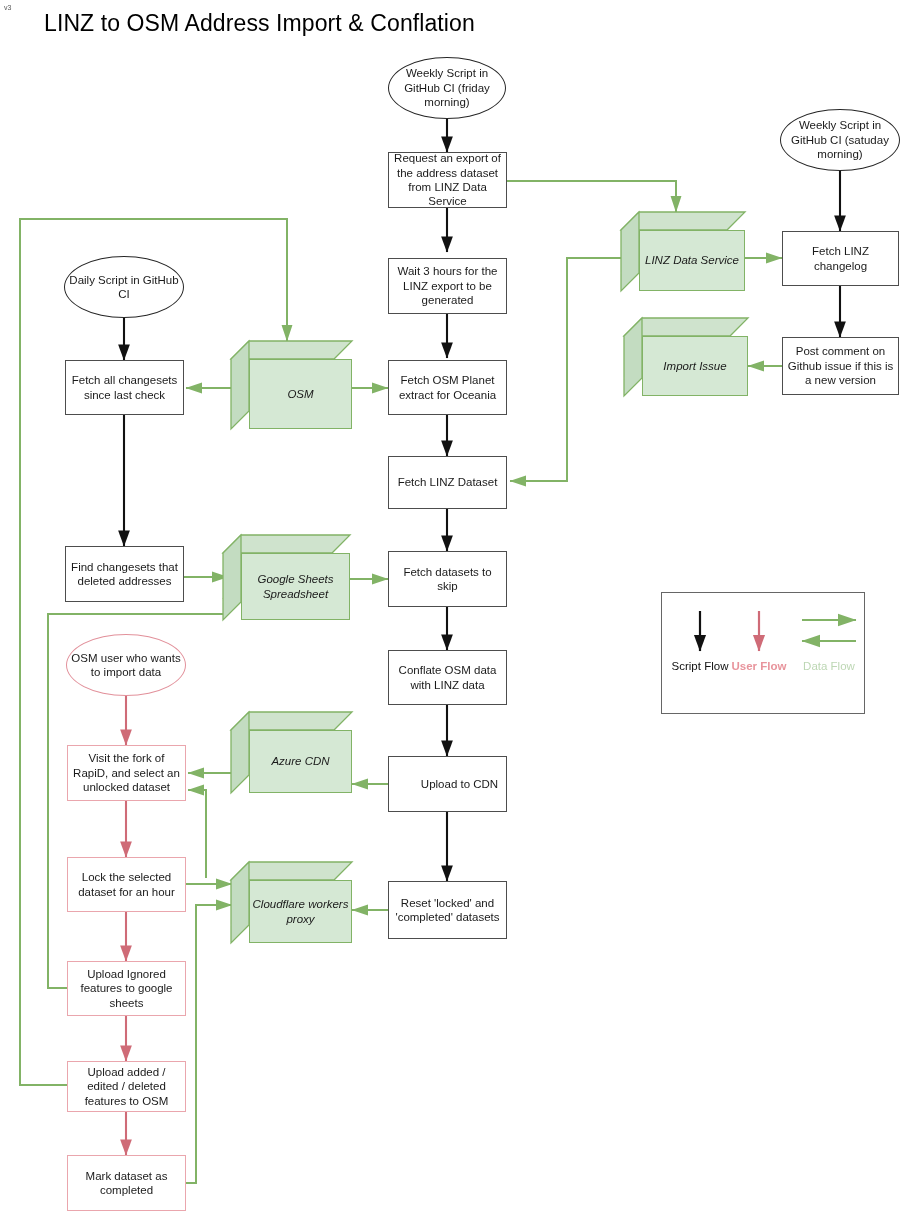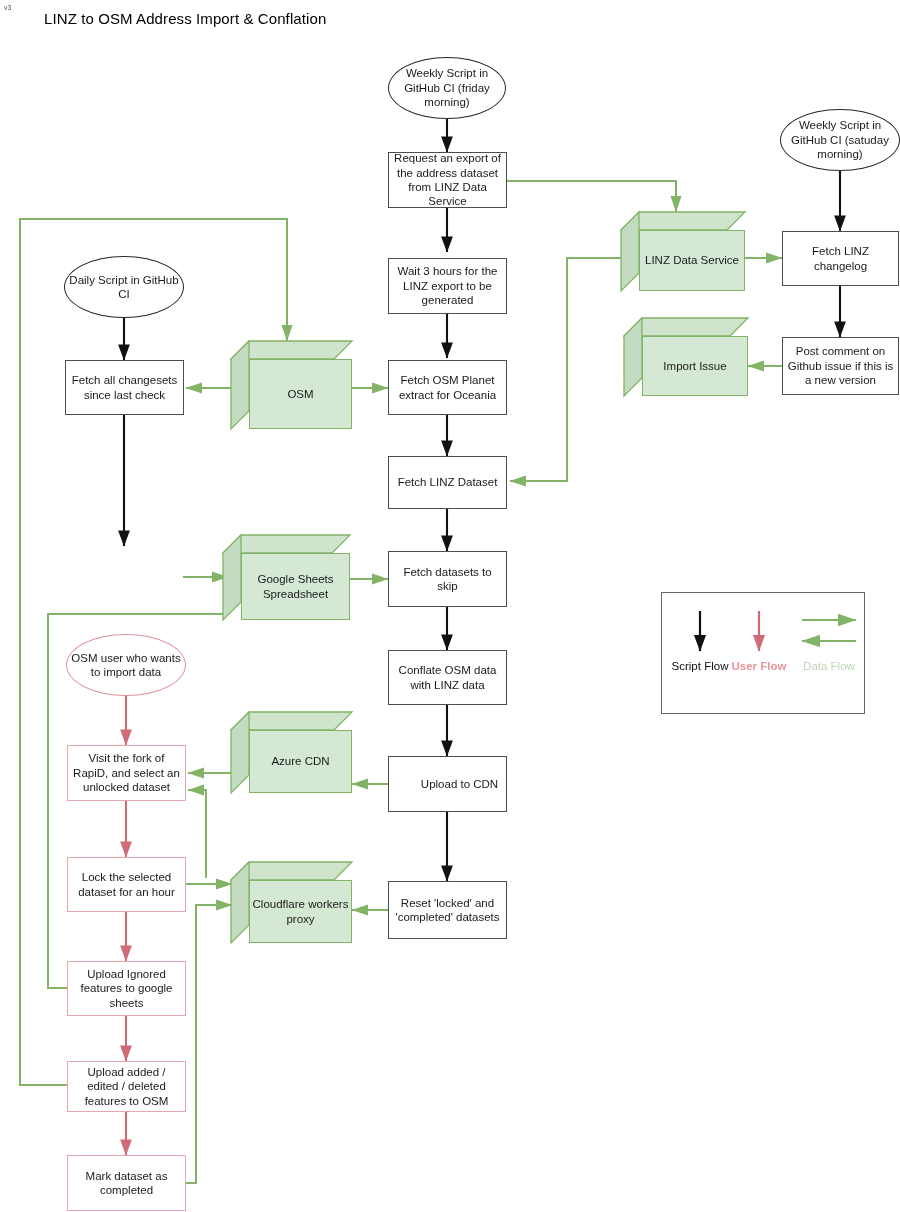--- a/index.html
+++ b/index.html
@@ -1,37 +1,37 @@
 <!DOCTYPE html>
 <html><head>
 <meta charset="utf-8">
 <style>
   html,body{margin:0;padding:0;background:#ffffff;}
   body{font-family:"Liberation Sans",sans-serif;}
   #canvas{position:relative;width:900px;height:1212px;overflow:hidden;background:#fff;}
   #wires{position:absolute;left:0;top:0;width:900px;height:1212px;pointer-events:none;}
 
   .vtag{position:absolute;left:4px;top:4px;font-size:7px;color:#555;}
-  .title{position:absolute;left:44px;top:10px;font-size:15px;color:#000;letter-spacing:.1px;}
+  .title{position:absolute;left:44px;top:10px;font-size:23px;color:#000;letter-spacing:.1px;}
 
   
   .node{position:absolute;box-sizing:border-box;display:flex;align-items:center;
         justify-content:center;text-align:center;font-size:11.5px;line-height:1.25;
         color:#1a1a1a;padding:2px 4px;}
   .rect{background:#ffffff;border:1.4px solid #4d4d4d;}
   .rect.user{border:1.4px solid #eaa6ad;}
   .ellipse{background:#ffffff;border:1.4px solid #262626;border-radius:50%;}
   .ellipse.user{border:1.4px solid #e2919b;}
 
   
   .cube{position:absolute;}
   .cube .face{position:absolute;left:18px;top:18px;right:0;bottom:0;
        background:#d5e8d4;border:1.3px solid #82b366;box-sizing:border-box;
        display:flex;align-items:center;justify-content:center;text-align:center;
-       font-size:11.5px;line-height:1.25;color:#1a1a1a;}
+       font-size:11.5px;line-height:1.25;color:#1a1a1a;font-style:italic;}
   .cube svg{position:absolute;left:0;top:0;overflow:visible;}
 
   
   .legend{position:absolute;box-sizing:border-box;background:#fff;border:1.4px solid #666;}
   .legend .lbl{position:absolute;text-align:center;font-size:11.5px;line-height:1.25;width:70px;}
   .lbl.script{color:#111;}
   .lbl.user{color:#e8949c;}
   .lbl.dataf{color:#bdd7b4;}
 </style>
 </head>
@@ -151,20 +151,23 @@
   </div>
 
   <div class="node ellipse" style="left:64px;top:256px;width:120px;height:62px;">
     <span>Daily Script in GitHub CI</span>
   </div>
 
   <div class="node rect" style="left:65px;top:360px;width:119px;height:55px;">
     <span>Fetch all changesets since last check</span>
   </div>
 
+  <div class="node rect" style="left:65px;top:546px;width:119px;height:56px;">
+    <span>Find changesets that deleted addresses</span>
+  </div>
 
   <div class="node ellipse user" style="left:66px;top:634px;width:120px;height:62px;">
     <span>OSM user who wants to import data</span>
   </div>
 
   <div class="node rect user" style="left:67px;top:745px;width:119px;height:56px;">
     <span>Visit the fork of RapiD, and select an unlocked dataset</span>
   </div>
 
   <div class="node rect user" style="left:67px;top:961px;width:119px;height:55px;">

